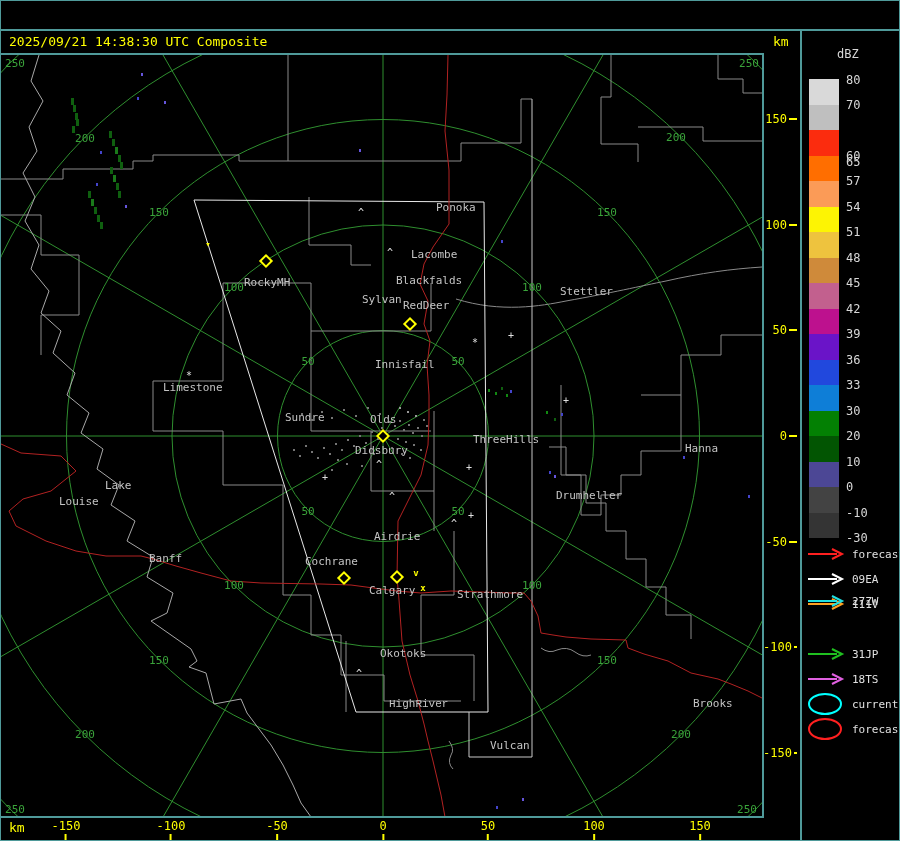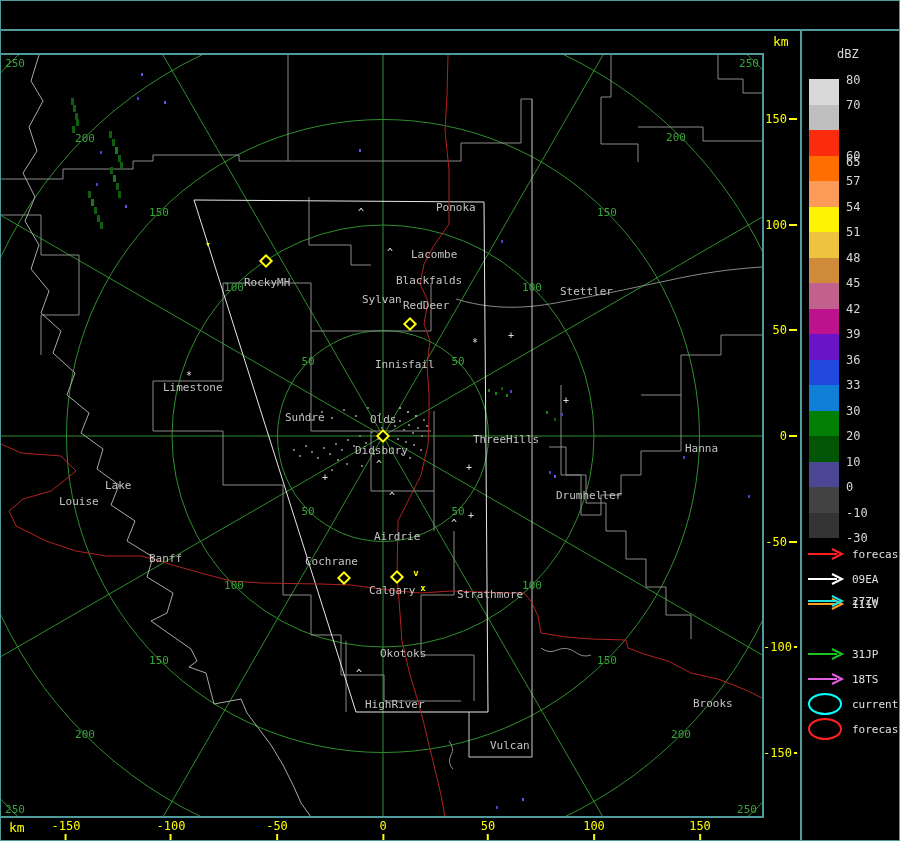--- a/index.html
+++ b/index.html
@@ -44,20 +44,21 @@
   .legend-row svg{display:block;}
 </style>
 </head>
 <body>
 
 <div id="root">
 
   <div class="hline" style="left:0;top:28px;width:100%;height:2px;"></div>
 
   <div id="info-bar">
+    <div id="timestamp">2025/09/21 14:38:30 UTC Composite</div>
     <div id="km-top">km</div>
   </div>
   <div class="hline" style="left:0;top:52px;width:763px;height:2px;"></div>
 
   <div id="map-layer">
     <svg id="map-svg" width="761" height="762" viewBox="0 0 761 762">
 
       <g stroke="#2f8f2f" fill="none" stroke-width="1">
         <circle cx="382" cy="381" r="105.5"></circle>
         <circle cx="382" cy="381" r="211"></circle>
@@ -264,21 +265,21 @@
       <div class="city" style="position: absolute; left: 555px; top: 434px;">Drumheller</div>
       <div class="city" style="position: absolute; left: 684px; top: 387px;">Hanna</div>
       <div class="city" style="position: absolute; left: 60px; top: 424px; margin-left: 44px;">Lake</div>
       <div class="city" style="position: absolute; left: 58px; top: 440px;">Louise</div>
       <div class="city" style="position: absolute; left: 148px; top: 497px;">Banff</div>
       <div class="city" style="position: absolute; left: 304px; top: 500px;">Cochrane</div>
       <div class="city" style="position: absolute; left: 373px; top: 475px;">Airdrie</div>
       <div class="city" style="position: absolute; left: 368px; top: 529px;">Calgary</div>
       <div class="city" style="position: absolute; left: 456px; top: 533px;">Strathmore</div>
       <div class="city" style="position: absolute; left: 379px; top: 592px;">Okotoks</div>
-      <div class="city" style="position: absolute; left: 364px; top: 643px;">HighRiver</div>
+      <div class="city" style="position: absolute; left: 388px; top: 643px; font-family: Liberation Mono, monospace;">HighRiver</div>
       <div class="city" style="position: absolute; left: 489px; top: 684px;">Vulcan</div>
       <div class="city" style="position: absolute; left: 692px; top: 642px;">Brooks</div>
       <div>
       
     </div>
     <div class="wmark" style="position: absolute; left: 565px; top: 346px;">+</div>
       <div class="wmark" style="position: absolute; left: 468px; top: 413px;">+</div>
       <div class="wmark" style="position: absolute; left: 470px; top: 461px;">+</div>
       <div class="wmark" style="position: absolute; left: 510px; top: 281px;">+</div>
       <div class="wmark" style="position: absolute; left: 324px; top: 423px;">+</div>

